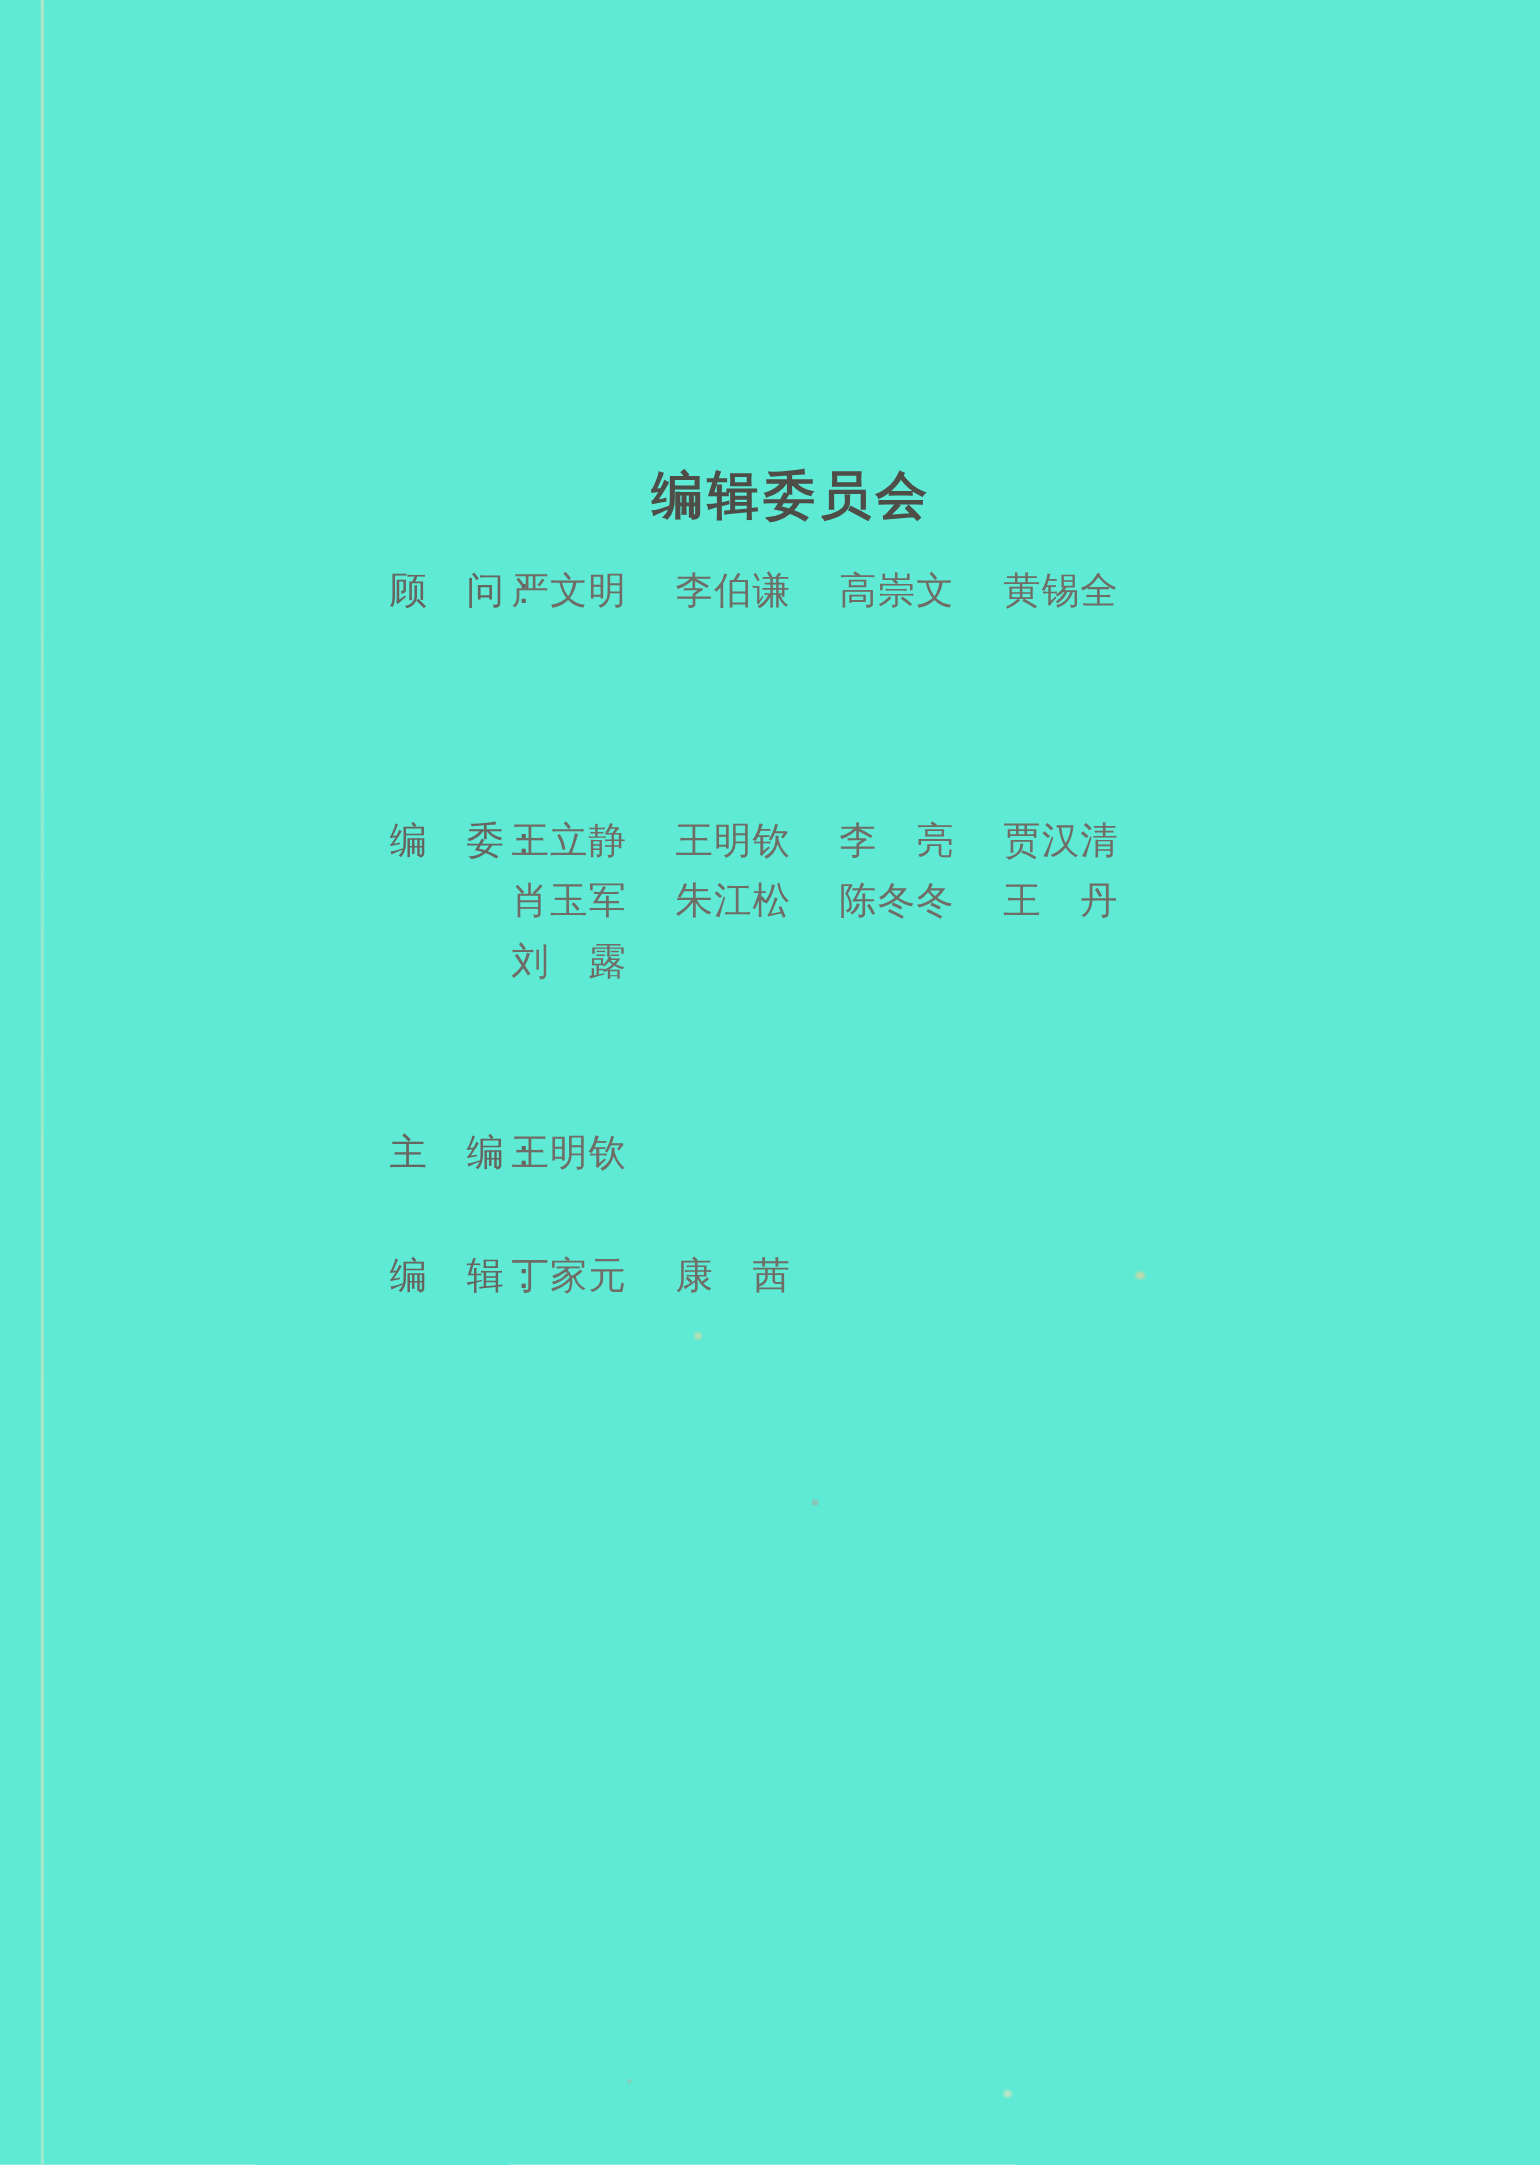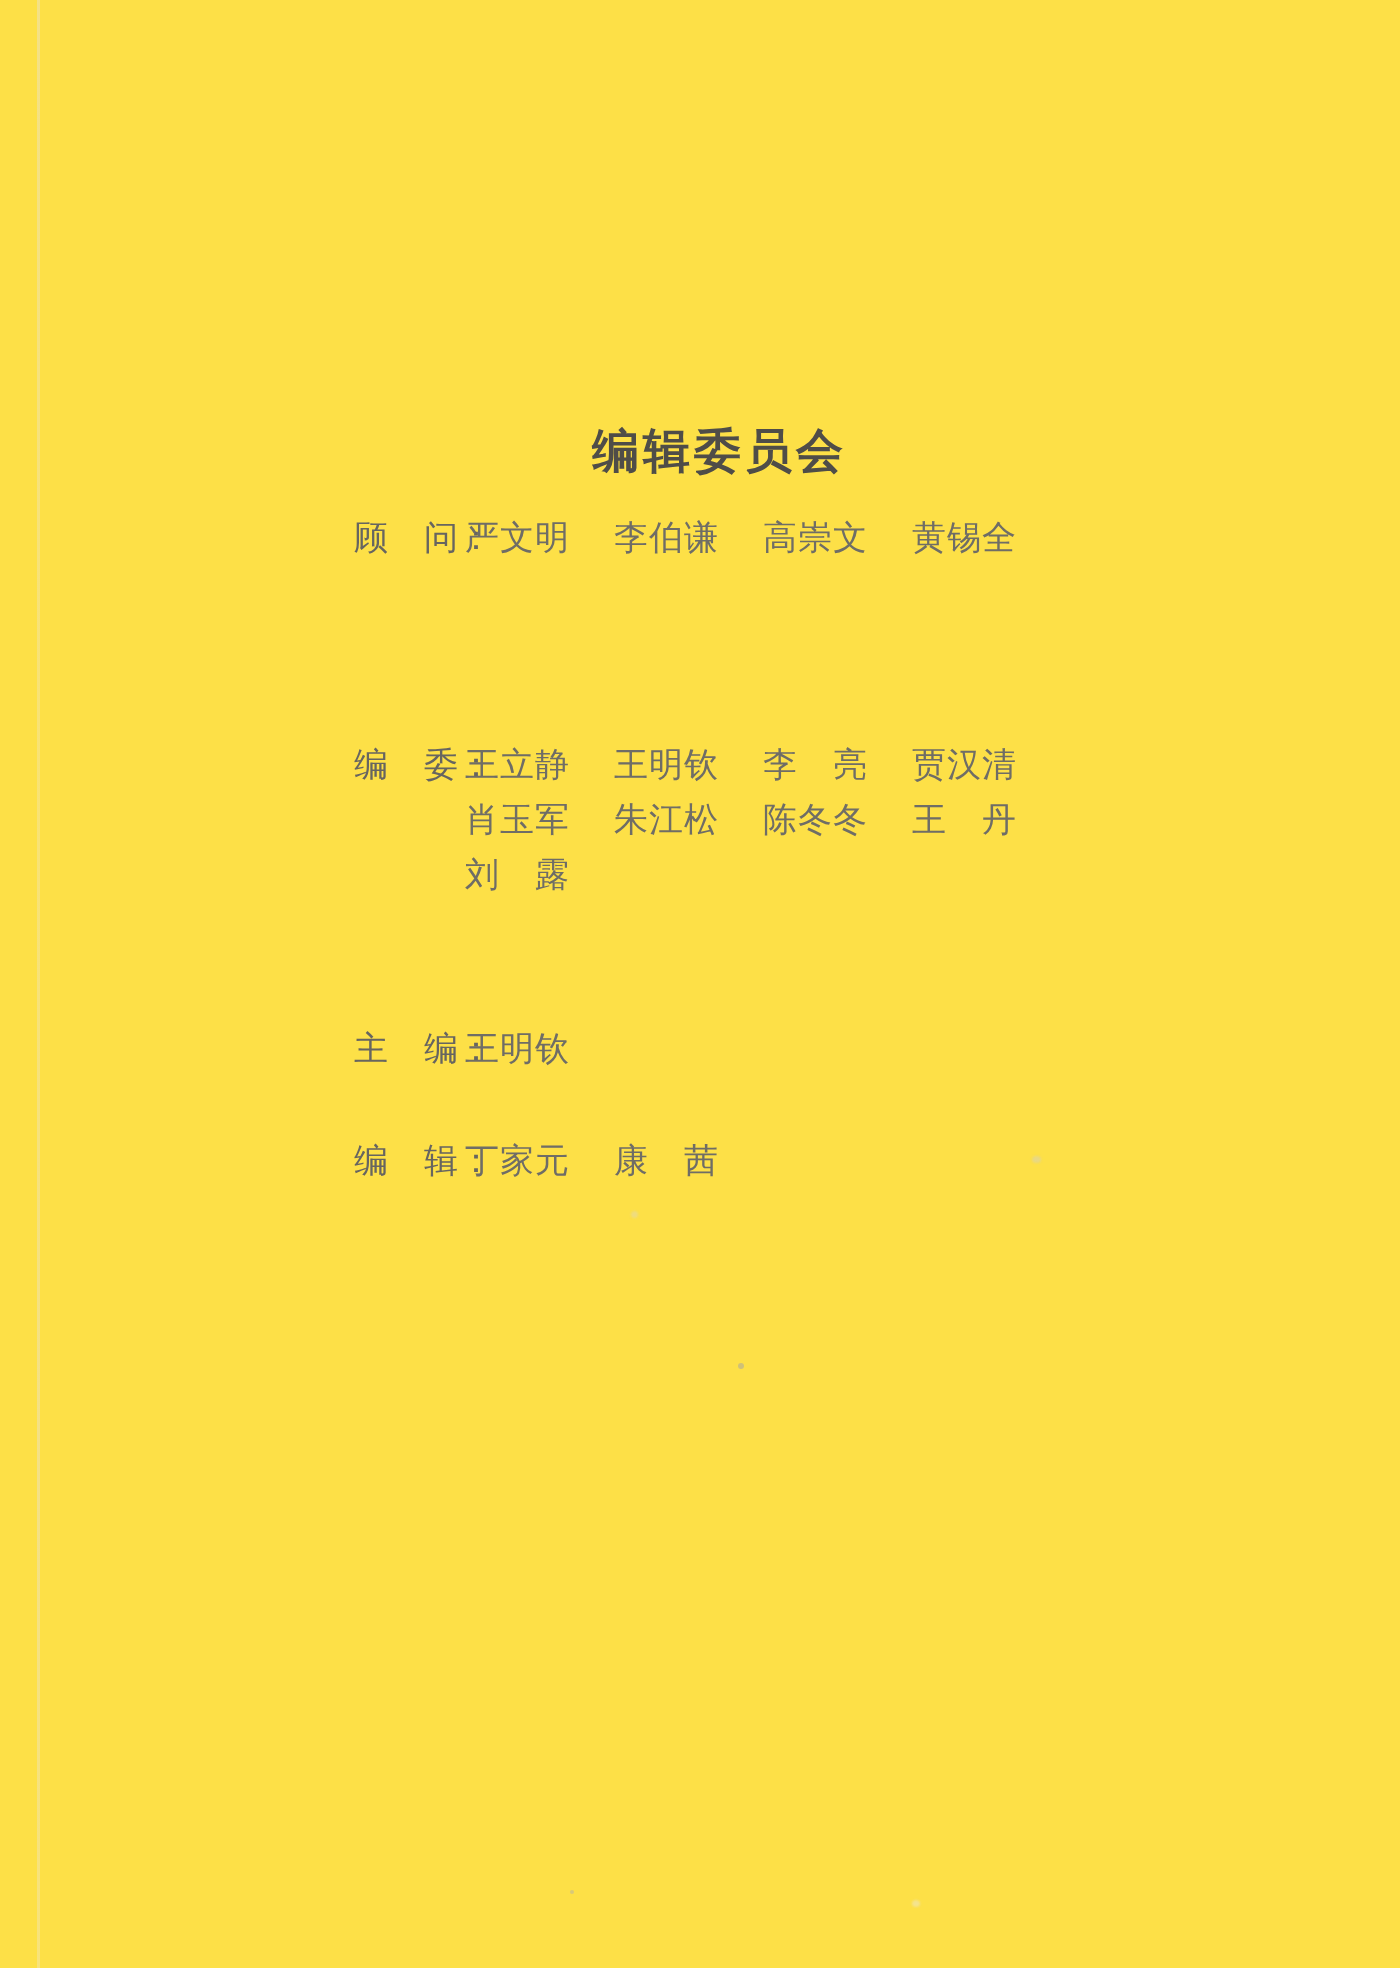--- a/index.html
+++ b/index.html
@@ -5,21 +5,21 @@
   html, body {
     margin: 0;
     padding: 0;
     background: #e9e9e7;
   }
   .page {
     position: relative;
     width: 1400px;
     height: 1968px;
     margin: 0 auto;
-    background: #fde047;
+    background: #5eead4;
     overflow: hidden;
     font-family: "Liberation Serif", serif;
   }
   
   .crease {
     position: absolute;
     left: 37px;
     top: 0;
     width: 3px;
     height: 100%;

